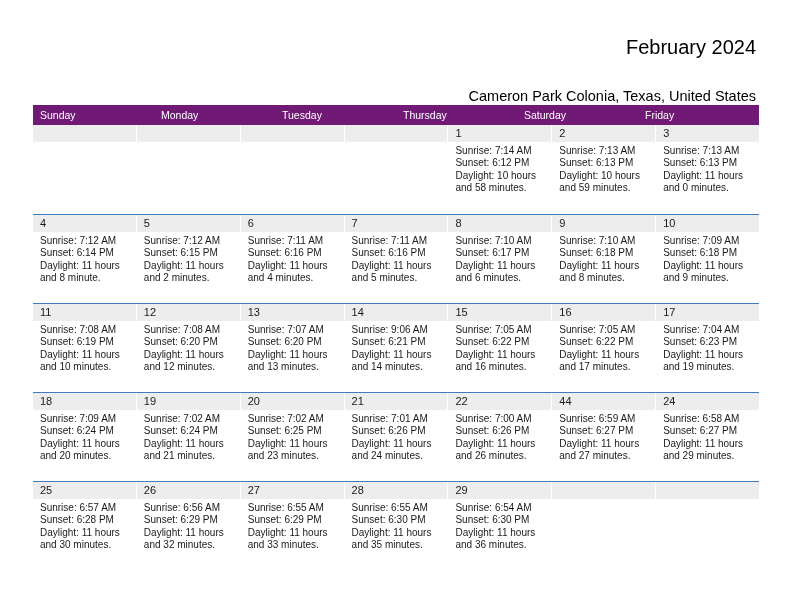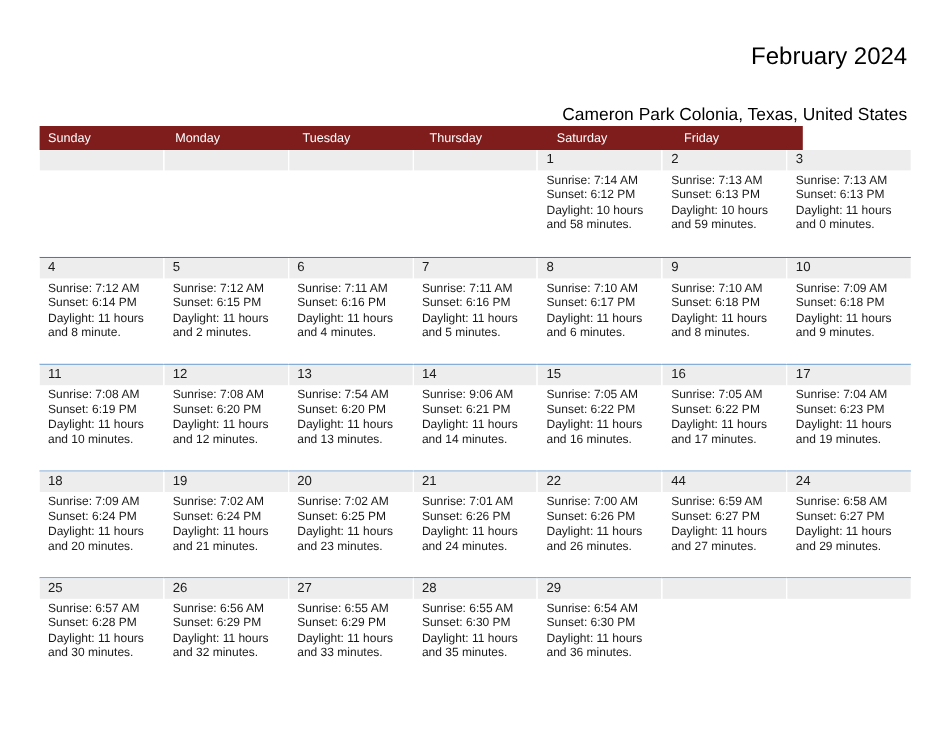--- a/index.html
+++ b/index.html
@@ -76,23 +76,23 @@
 
   
   .calendar {
     position: absolute;
     left: 33px;
     top: 105px;
     width: 726px;
   }
   .weekdays {
     display: flex;
-    width: 636px;
+    width: 726px;
     height: 20px;
-    background: #7f1d1d;
+    background: #701a75;
   }
   .weekday {
     flex: 1 1 0;
     color: #ffffff;
     font-size: 10.5px;
     line-height: 20px;
     padding-left: 7px;
     white-space: nowrap;
   }
   .week {
@@ -268,21 +268,21 @@
             <div class="info">
               <div>Sunrise: 7:08 AM</div>
               <div>Sunset: 6:20 PM</div>
               <div>Daylight: 11 hours</div>
               <div>and 12 minutes.</div>
             </div>
           </div>
           <div class="cell">
             <div class="daynum">13</div>
             <div class="info">
-              <div>Sunrise: 7:54 AM</div>
+              <div>Sunrise: 7:07 AM</div>
               <div>Sunset: 6:20 PM</div>
               <div>Daylight: 11 hours</div>
               <div>and 13 minutes.</div>
             </div>
           </div>
           <div class="cell">
             <div class="daynum">14</div>
             <div class="info">
               <div>Sunrise: 9:06 AM</div>
               <div>Sunset: 6:21 PM</div>

